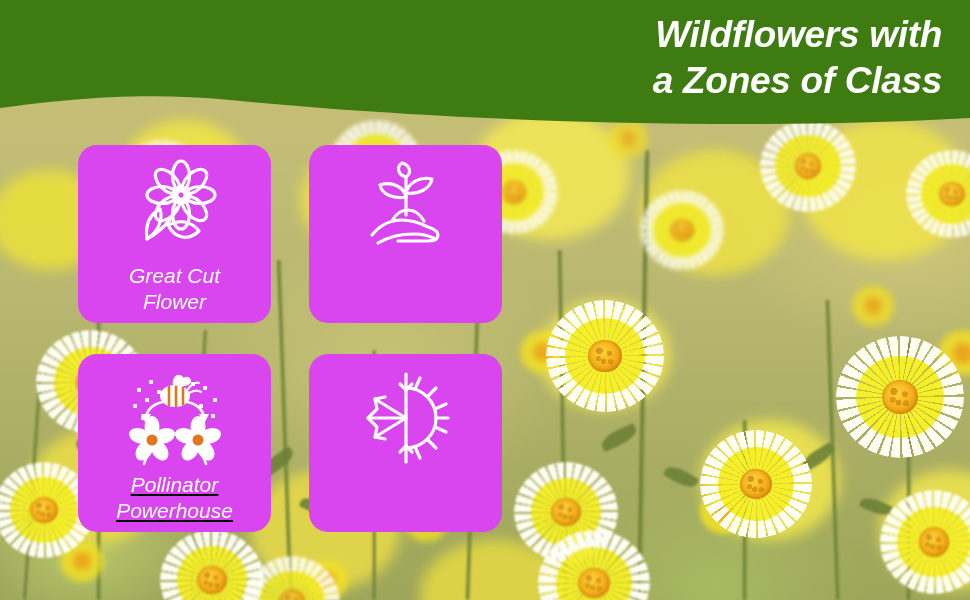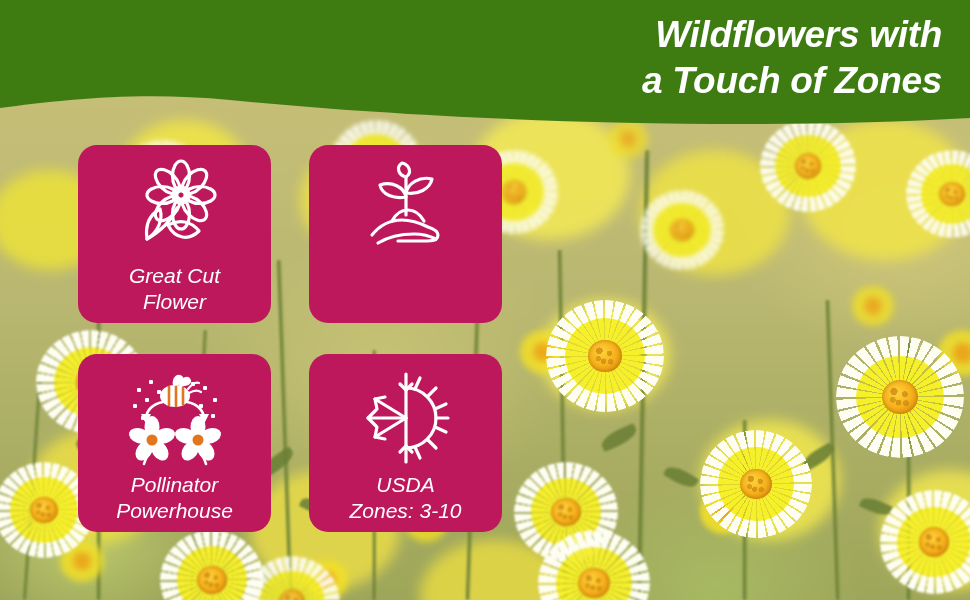--- a/index.html
+++ b/index.html
@@ -143,26 +143,26 @@
   .cards {
     position: absolute;
     left: 78px;
     top: 145px;
     width: 424px;
   }
   .card-row {
     display: flex;
     gap: 38px;
   }
-  .card-row + .card-row { margin-top: 31px; }
+  .card-row + .card-row { margin-top: 31px; text-decoration: underline; }
   .card {
     width: 231px;
     height: 178px;
     border-radius: 19px;
-    background: #be185d;
+    background: #d946ef;
     display: flex;
     flex-direction: column;
     align-items: center;
     justify-content: flex-start;
     box-sizing: border-box;
     padding-top: 14px;
   }
   .card-icon {
     width: 104px;
     height: 100px;
@@ -316,21 +316,21 @@
     </div>
   </div>
 
   <div class="header-band">
     <svg width="970" height="140" viewBox="0 0 970 140" xmlns="http://www.w3.org/2000/svg" aria-hidden="true">
       <path d="M0,0 L970,0 L970,118 C730,132 430,120 230,100 C140,91 60,100 0,108 Z" fill="#3e7c12"></path>
     </svg>
   </div>
 
   <div class="headline">Wildflowers with
-a Touch of Zones</div>
+a Zones of Class</div>
 
   <div class="cards">
 
     <div class="card-row">
 
       <div class="card">
         <div class="card-icon">
           <svg width="96" height="92" viewBox="0 0 96 92" fill="none" stroke="#ffffff" stroke-width="3.2" stroke-linecap="round" stroke-linejoin="round">
             <g transform="translate(54,32)">
               <ellipse cx="0" cy="-19" rx="8.5" ry="15" transform="rotate(0)"></ellipse>
@@ -469,19 +469,17 @@
               <path d="M62,6 L57,17"></path>
               <path d="M78,16 L70,24"></path>
               <path d="M88,32 L77,37"></path>
               <path d="M90,46 L78,46"></path>
               <path d="M88,60 L77,55"></path>
               <path d="M78,76 L70,68"></path>
               <path d="M62,86 L57,75"></path>
             </g>
           </svg>
         </div>
-        <div class="card-label">USDA
-Zones: 3-10</div>
       </div>
     </div>
   </div>
 
 </div>
 
 </body></html>

